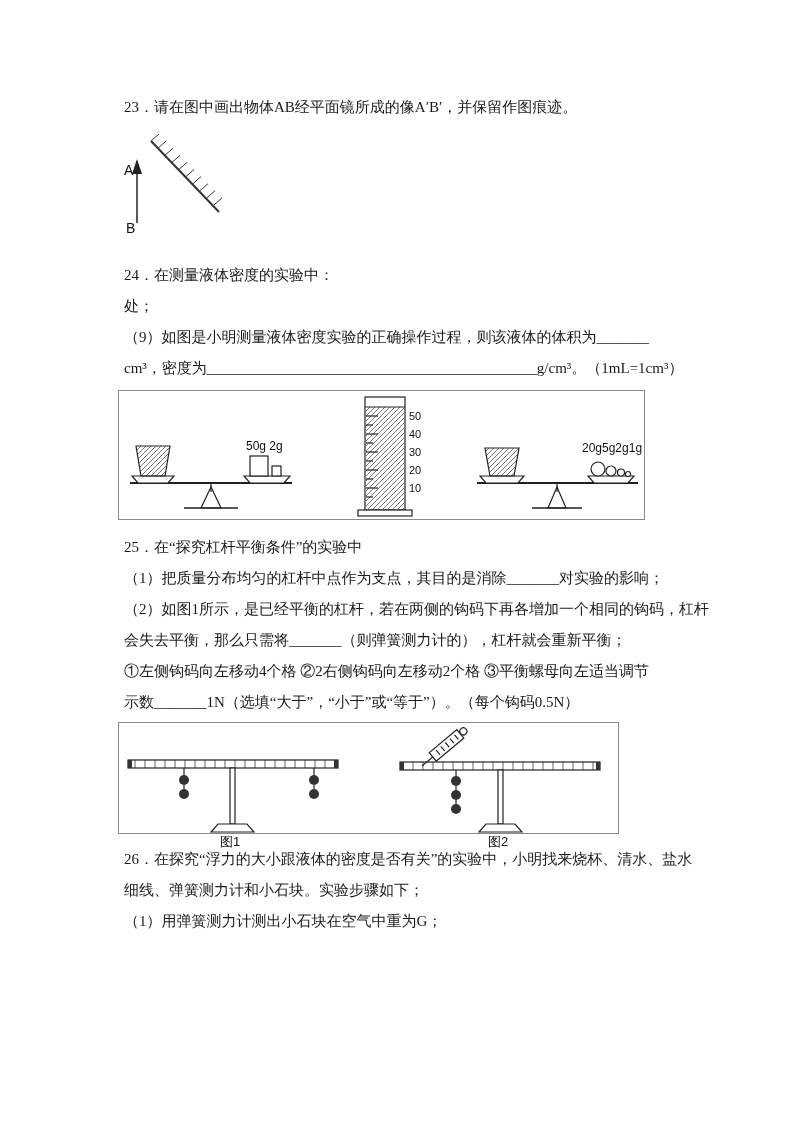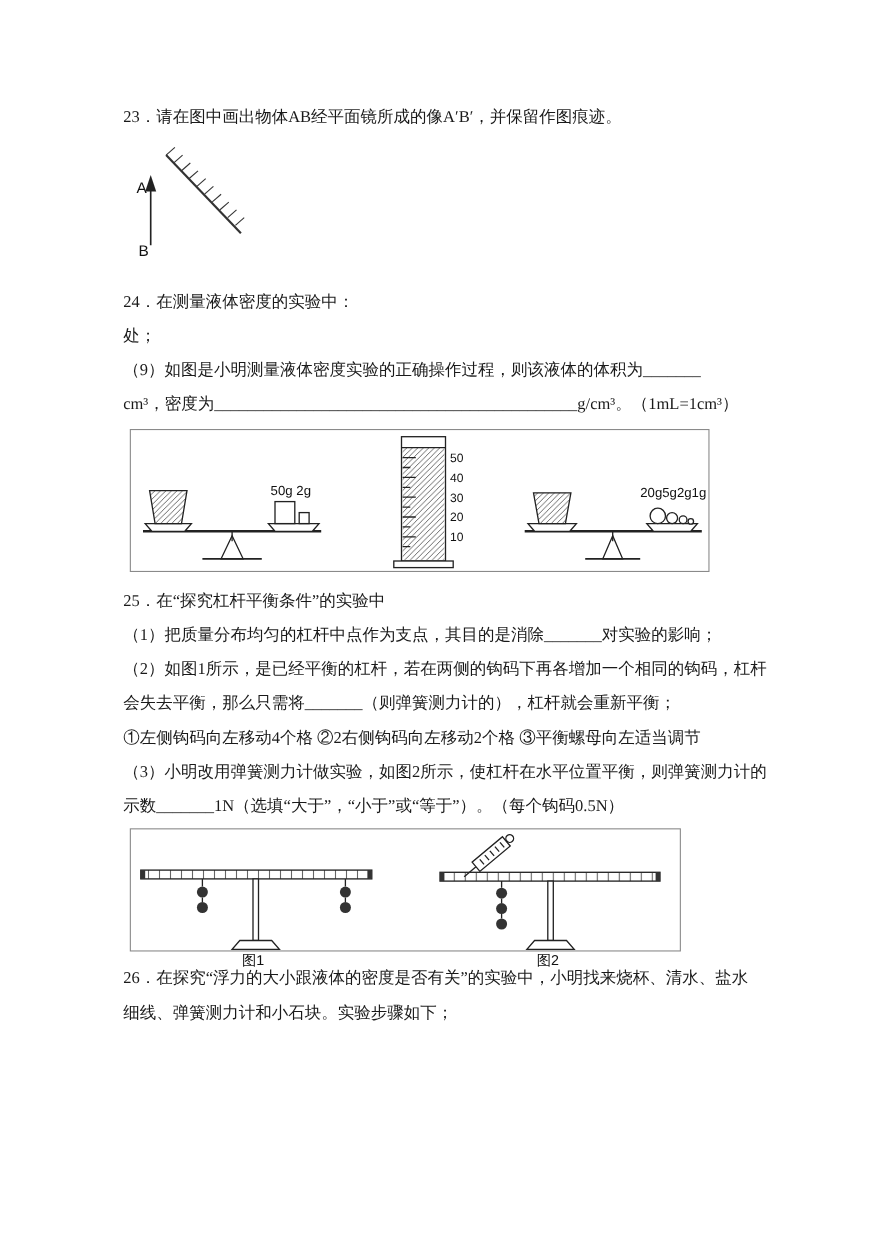--- a/index.html
+++ b/index.html
@@ -14,20 +14,21 @@
     width:794px; height:1123px;
     padding:92px 100px 0 112px;
     overflow:hidden;
     background:#ffffff;
   }
   .line {
     font-size:15px;
     line-height:31px;
     white-space:pre;
     color:#1a1a1a;
+    margin-left:12px;
   }
   .fig23 { margin:8px 0 24px 10px; width:150px; height:105px; }
   .figbox {
     border:1px solid #8a8a8a;
     background:#fff;
   }
   .figbox24 { width:527px; height:130px; margin:6px 0 12px 6px; }
   .figbox25 { width:501px; height:112px; margin:4px 0 10px 6px; }
   .figbox svg, .fig23 svg { display:block; margin:1px; }
   svg text { font-family:"Liberation Sans","DejaVu Sans",sans-serif; }
@@ -126,21 +127,20 @@
       </g>
       <text x="462" y="60" font-size="12" fill="#111">20g5g2g1g</text>
     </svg>
   </div>
 
   <div class="line">25．在“探究杠杆平衡条件”的实验中</div>
   <div class="line">（1）把质量分布均匀的杠杆中点作为支点，其目的是消除_______对实验的影响；</div>
   <div class="line">（2）如图1所示，是已经平衡的杠杆，若在两侧的钩码下再各增加一个相同的钩码，杠杆</div>
   <div class="line">会失去平衡，那么只需将_______（则弹簧测力计的），杠杆就会重新平衡；</div>
   <div class="line">①左侧钩码向左移动4个格 ②2右侧钩码向左移动2个格 ③平衡螺母向左适当调节</div>
-  <div class="line">（3）小明改用弹簧测力计做实验，如图2所示，使杠杆在水平位置平衡，则弹簧测力计的</div>
   <div class="line">示数_______1N（选填“大于”，“小于”或“等于”）。（每个钩码0.5N）</div>
 
   <div class="figbox figbox25">
     <svg width="497" height="128" viewBox="0 0 497 128">
       <defs>
         <pattern id="ticksA" width="10" height="8" patternUnits="userSpaceOnUse">
           <line x1="5" y1="0" x2="5" y2="8" stroke="#666" stroke-width="1"></line>
         </pattern>
       </defs>
 
@@ -183,14 +183,15 @@
           <line x1="45" y1="-3" x2="45" y2="3"></line>
           <circle cx="54" cy="0" r="3.5" fill="none"></circle>
         </g>
       </g>
       <text x="368" y="122" font-size="13" fill="#111">图2</text>
     </svg>
   </div>
 
   <div class="line">26．在探究“浮力的大小跟液体的密度是否有关”的实验中，小明找来烧杯、清水、盐水</div>
   <div class="line">细线、弹簧测力计和小石块。实验步骤如下；</div>
+  <div class="line">（1）用弹簧测力计测出小石块在空气中重为G；</div>
 
 </div>
 
 </body></html>

